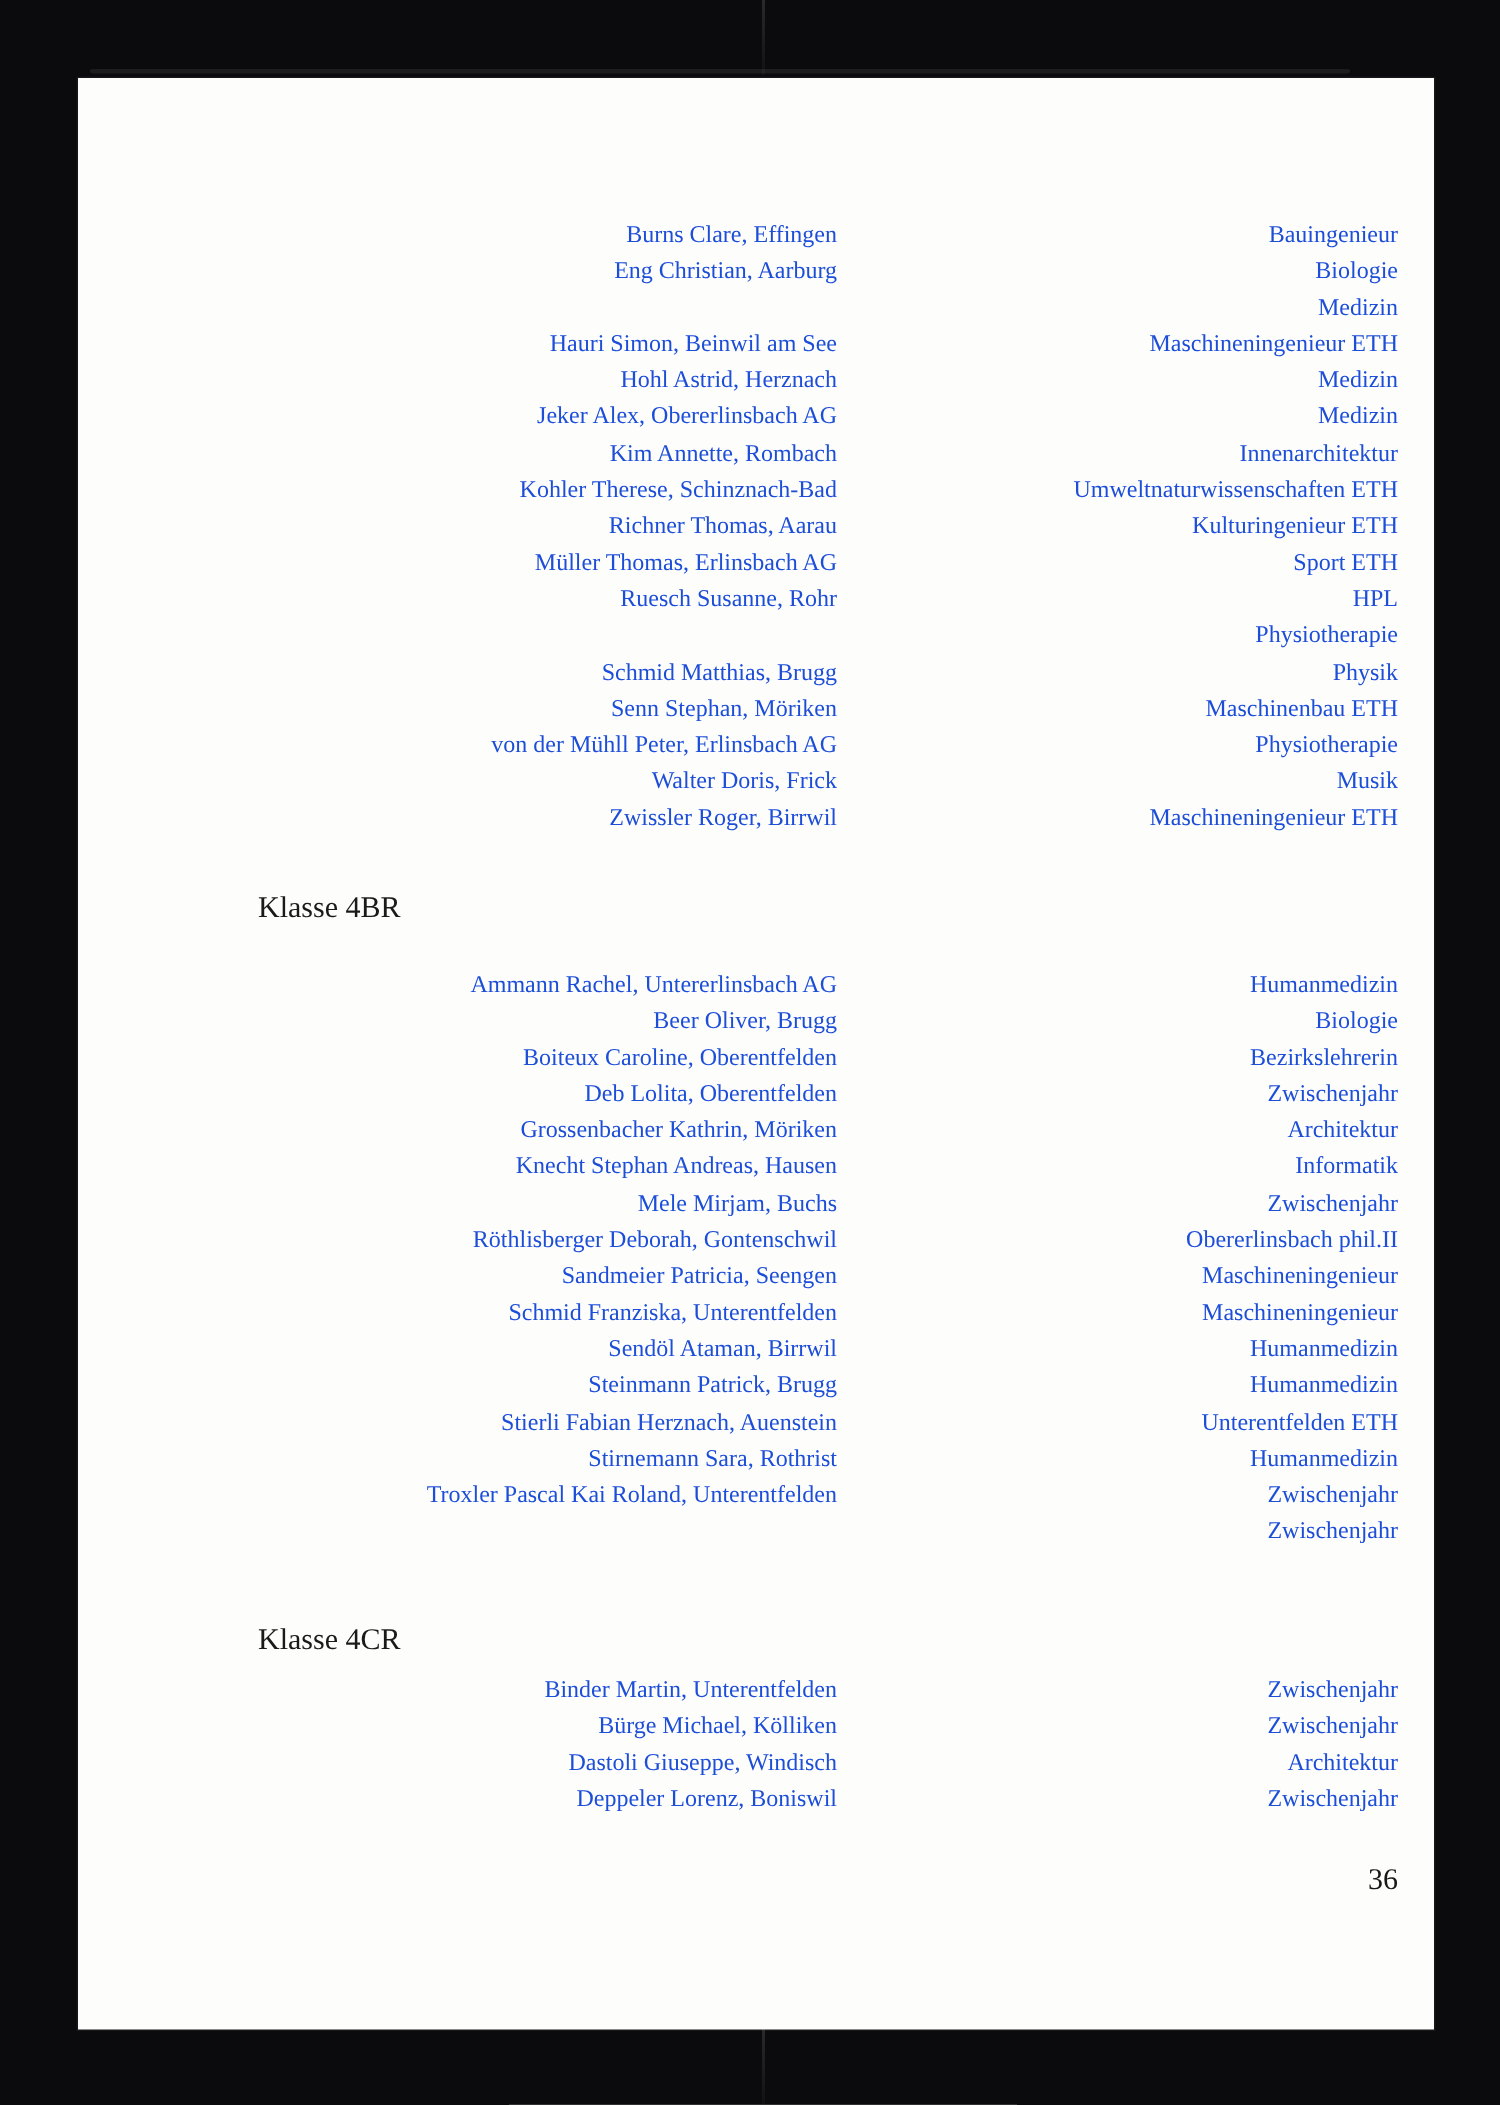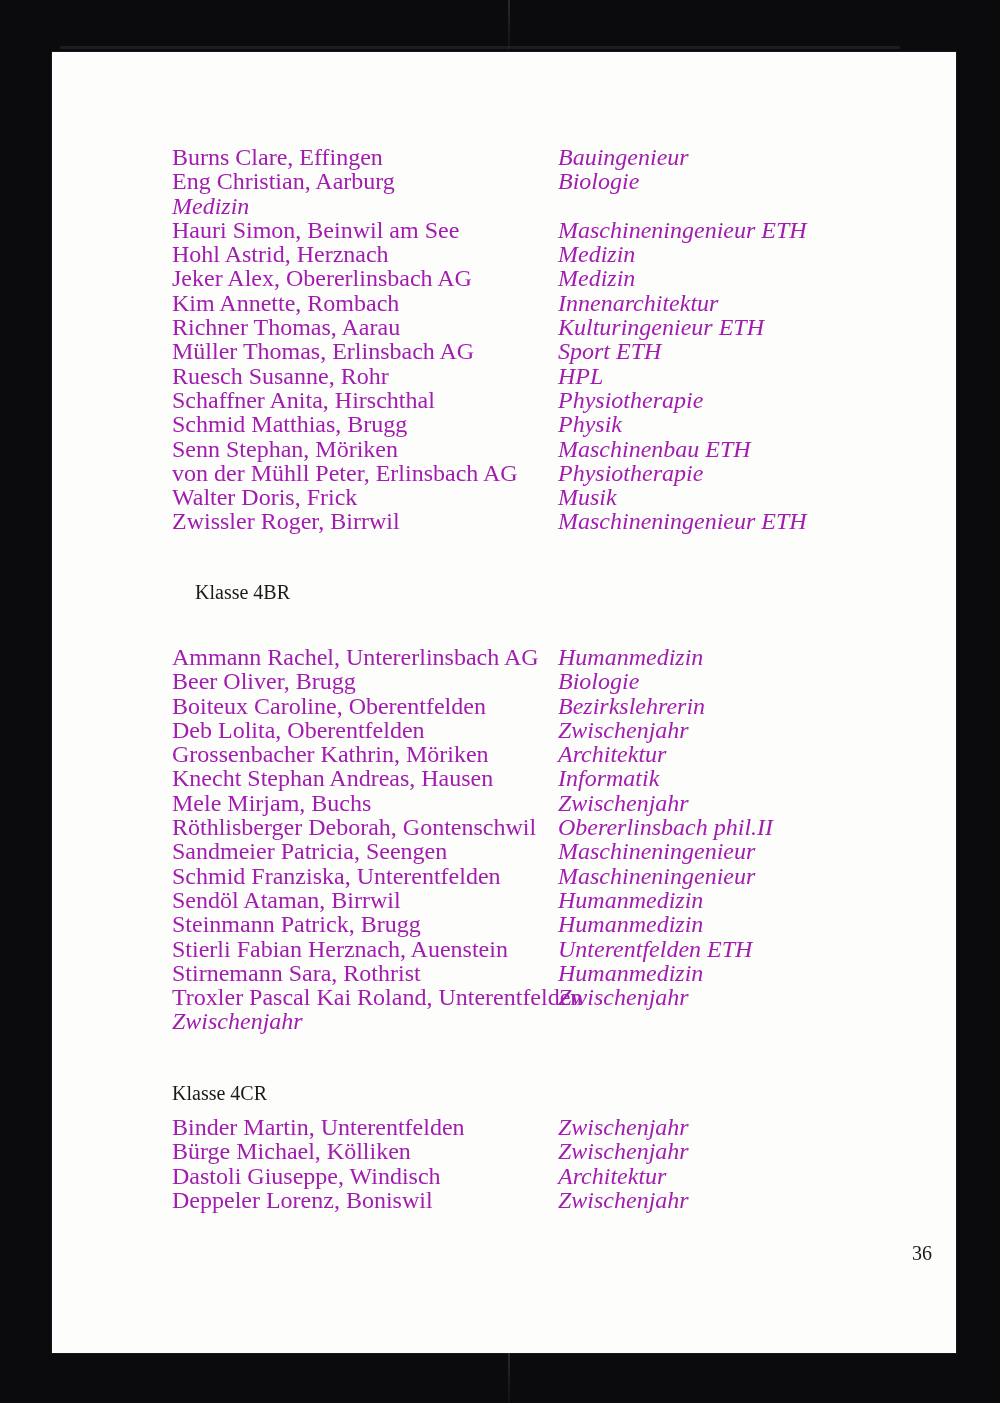--- a/index.html
+++ b/index.html
@@ -47,47 +47,47 @@
     position: absolute;
     left: 120px;
     right: 24px;
   }
   .roster {
     display: block;
   }
   .row {
     display: flex;
     line-height: 24.3px;
-    font-size: 24px;
-    color: #a21caf;
+    font-size: 16px;
+    color: #1d4ed8;
     white-space: nowrap;
+    text-align: right;
   }
   .name {
     flex: none;
     width: 386px;
   }
   .subject {
     flex: 1;
-    font-style: italic;
   }
   .section-header {
     margin: 0;
     font-size: 20px;
     font-weight: normal;
     line-height: 24.3px;
     color: #1a1a1a;
   }
   .page-number {
     font-size: 20px;
     line-height: 24.3px;
     color: #1a1a1a;
     text-align: right;
   }
   #sec0 { top: 93px; }
-  #hdr1 { top: 528px; margin-left: 23px; }
+  #hdr1 { top: 541px; }
   #sec1 { top: 593px; }
   #hdr2 { top: 1029px; }
   #sec2 { top: 1063px; }
   #pageno { top: 1189px; }
 </style>
 </head>
 <body>
 
 <div class="scan">
   <div class="seam seam-top"></div>
@@ -117,33 +117,36 @@
         </div>
         <div class="row">
           <span class="name">Jeker Alex, Obererlinsbach AG</span>
           <span class="subject">Medizin</span>
         </div>
         <div class="row">
           <span class="name">Kim Annette, Rombach</span>
           <span class="subject">Innenarchitektur</span>
         </div>
         <div class="row">
+          <span class="name">Kohler Therese, Schinznach-Bad</span>
+          <span class="subject">Umweltnaturwissenschaften ETH</span>
+        </div>
+        <div class="row">
           <span class="name">Richner Thomas, Aarau</span>
           <span class="subject">Kulturingenieur ETH</span>
         </div>
         <div class="row">
           <span class="name">Müller Thomas, Erlinsbach AG</span>
           <span class="subject">Sport ETH</span>
         </div>
         <div class="row">
           <span class="name">Ruesch Susanne, Rohr</span>
           <span class="subject">HPL</span>
         </div>
         <div class="row">
-          <span class="name">Schaffner Anita, Hirschthal</span>
           <span class="subject">Physiotherapie</span>
         </div>
         <div class="row">
           <span class="name">Schmid Matthias, Brugg</span>
           <span class="subject">Physik</span>
         </div>
         <div class="row">
           <span class="name">Senn Stephan, Möriken</span>
           <span class="subject">Maschinenbau ETH</span>
         </div>

